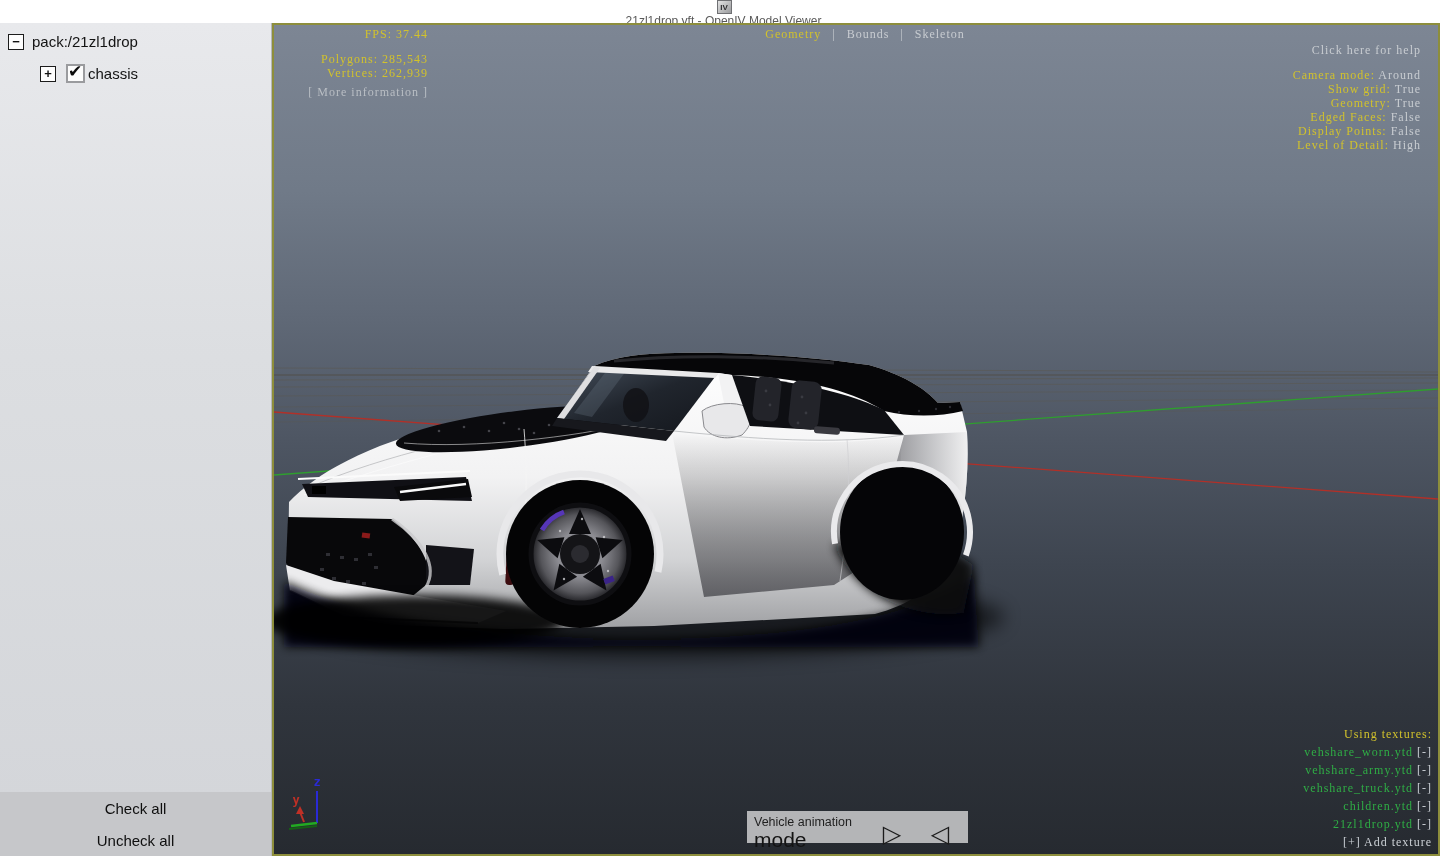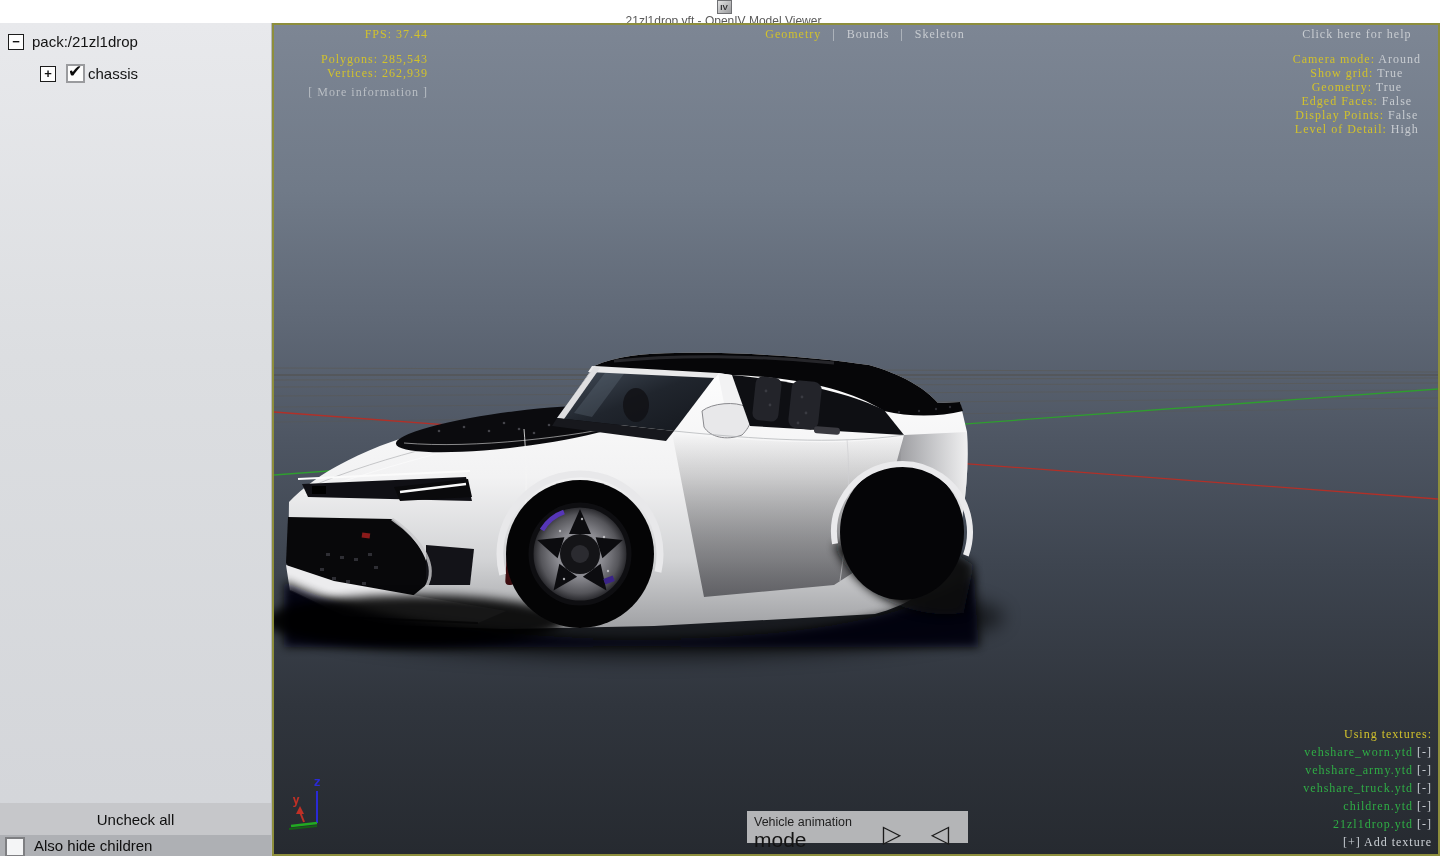--- a/index.html
+++ b/index.html
@@ -63,21 +63,21 @@
 
   .stats { top:2px; right:1010px; text-align:right; }
   .stats .grp { margin-top:11px; }
   .stats .more { margin-top:5px; color:#b9bec4; }
 
   .tabs { top:2px; left:50%; margin-left:9px; transform:translateX(-50%); }
   .tabs .tab { color:#c8ccd1; }
   .tabs .tab.active { color:#d2c22c; }
   .tabs .sep { margin:0 7px; color:#c8ccd1; }
 
-  .settings { top:2px; right:17px; text-align:center; }
+  .settings { top:18px; right:17px; text-align:right; }
   .settings .grp1 { margin-top:11px; }
   .settings .grp2 { }
 
   .textures { right:6px; bottom:3px; text-align:right; line-height:18px; }
   .textures .hdr { color:#d2c22c; }
   .textures .tx { color:#2fad45; }
   .textures .rm, .textures .add { color:#ccd1d6; }
 
   .anim { position:absolute; left:473px; bottom:11px; width:221px; height:32px; background:#b4b5b7; }
   .anim-title { position:absolute; left:7px; top:4px; font-size:12.5px; color:#1f1f1f; }
@@ -119,25 +119,22 @@
       </div>
       <div class="tree-row child">
         <span class="toggle-box">+</span>
         <span class="checkbox">
           <span class="check">✔</span>
         </span>
         <span class="tree-label">chassis</span>
       </div>
 
       <div class="sidebar-bottom">
+        <div class="side-btn">Check all</div>
         <div class="side-btn">Uncheck all</div>
-        <div class="hide-row">
-          <span class="checkbox"></span>
-          <span>Also hide children</span>
-        </div>
       </div>
     </aside>
 
     <div class="viewport">
 
       <svg class="scene" viewBox="0 0 1164 829" preserveAspectRatio="none">
         <defs>
           <linearGradient id="bodyG" x1="0" y1="0" x2="0" y2="1">
             <stop offset="0" stop-color="#ffffff"></stop>
               <stop offset=".45" stop-color="#f2f2f3"></stop>

